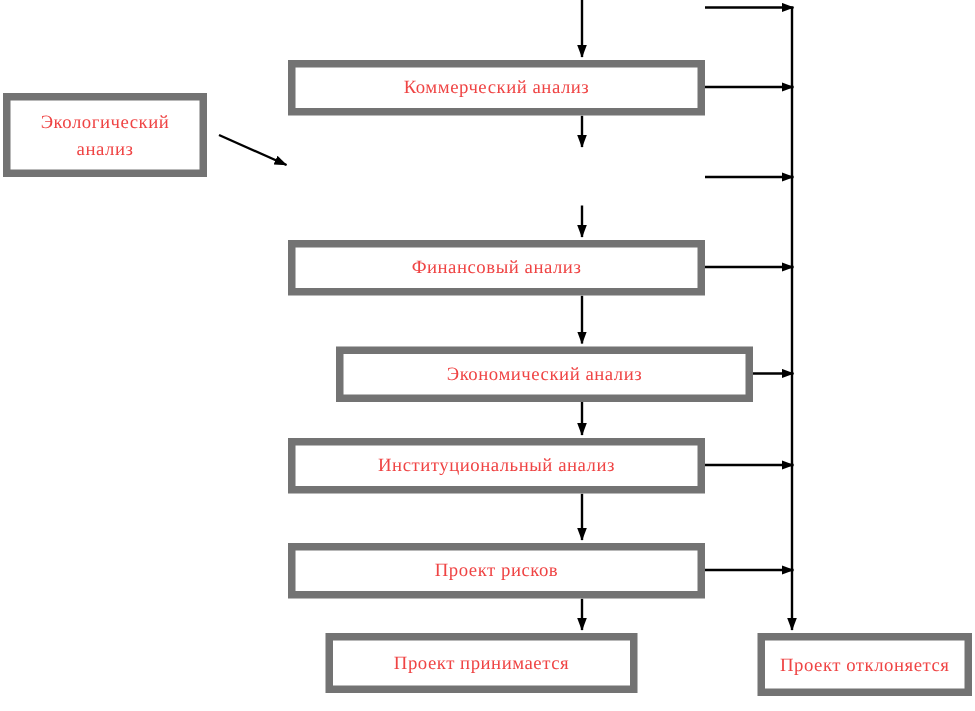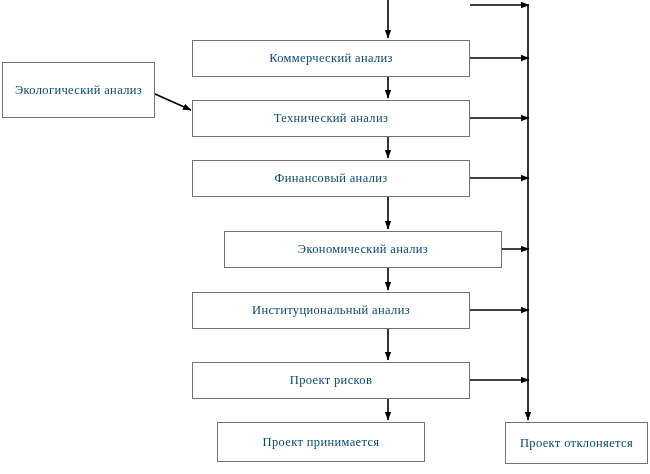--- a/index.html
+++ b/index.html
@@ -22,48 +22,48 @@
     position: absolute;
     left: 0;
     top: 0;
     width: 650px;
     height: 474px;
     pointer-events: none;
   }
   .node {
     position: absolute;
     box-sizing: border-box;
-    border: 1px solid #737373;
+    border: 5px solid #737373;
     background: #ffffff;
     display: flex;
     align-items: center;
     justify-content: center;
     text-align: center;
     font-size: 12.5px;
     line-height: 1.45;
     letter-spacing: 0.35px;
-    color: #0c4a6e;
+    color: #ef4444;
   }
   .node span {
     display: block;
     padding: 0 6px;
   }
   
   .chain { left: 192px; width: 278px; height: 37px; }
   .chain-1 { top: 40px; }
   .chain-2 { top: 100px; }
   .chain-3 { top: 160px; }
   .chain-4 { top: 231px; margin-left: 32px; }
   .chain-5 { top: 292px; }
   .chain-6 { top: 362px; }
 
   .eco-node {
     left: 2px;
     top: 62px;
-    width: 153px;
+    width: 136px;
     height: 56px;
     align-items: center;
   }
   .accept-node {
     left: 217px;
     top: 422px;
     width: 208px;
     height: 40px;
   }
   .reject-node {
@@ -141,23 +141,20 @@
   </svg>
 
   <div class="node eco-node">
     <span>Экологический анализ</span>
   </div>
 
   <div class="node chain chain-1">
     <span>Коммерческий анализ</span>
   </div>
 
-  <div class="node chain chain-2">
-    <span>Технический анализ</span>
-  </div>
 
   <div class="node chain chain-3">
     <span>Финансовый анализ</span>
   </div>
 
   <div class="node chain chain-4">
     <span>Экономический анализ</span>
   </div>
 
   <div class="node chain chain-5">

